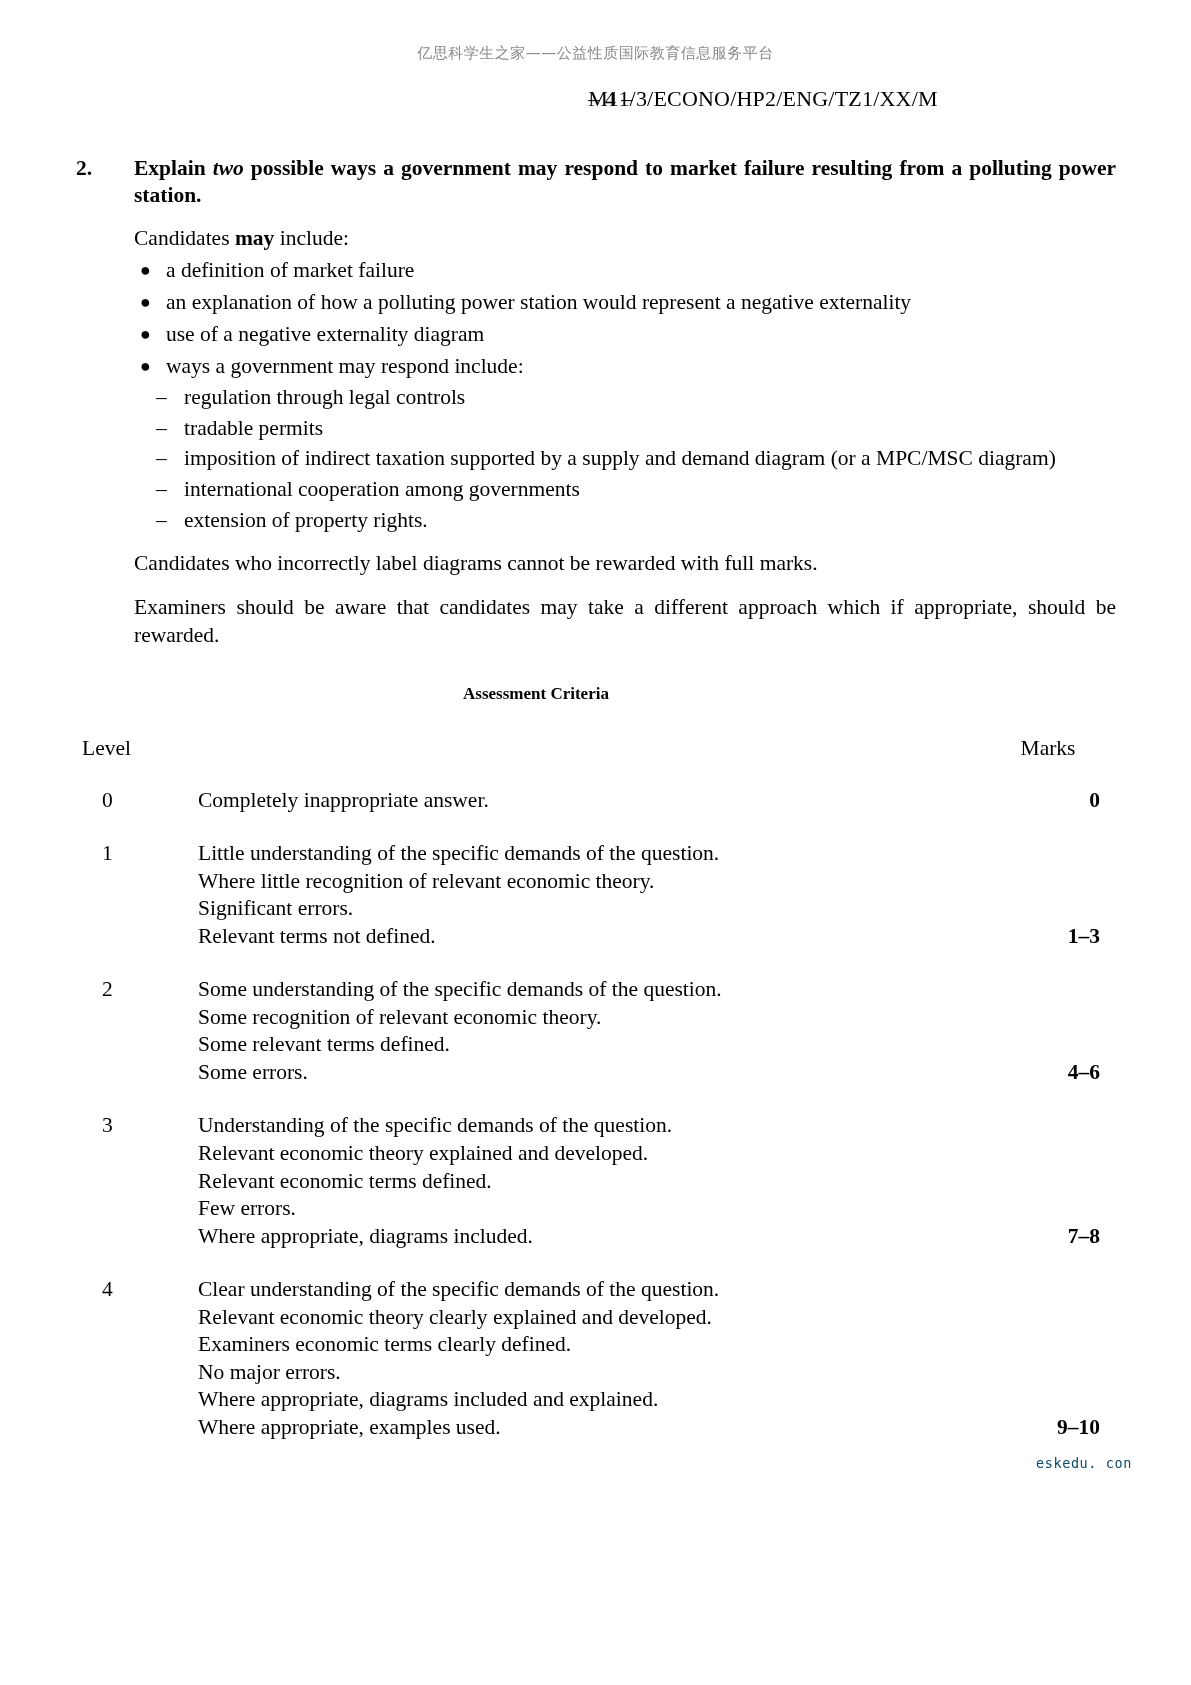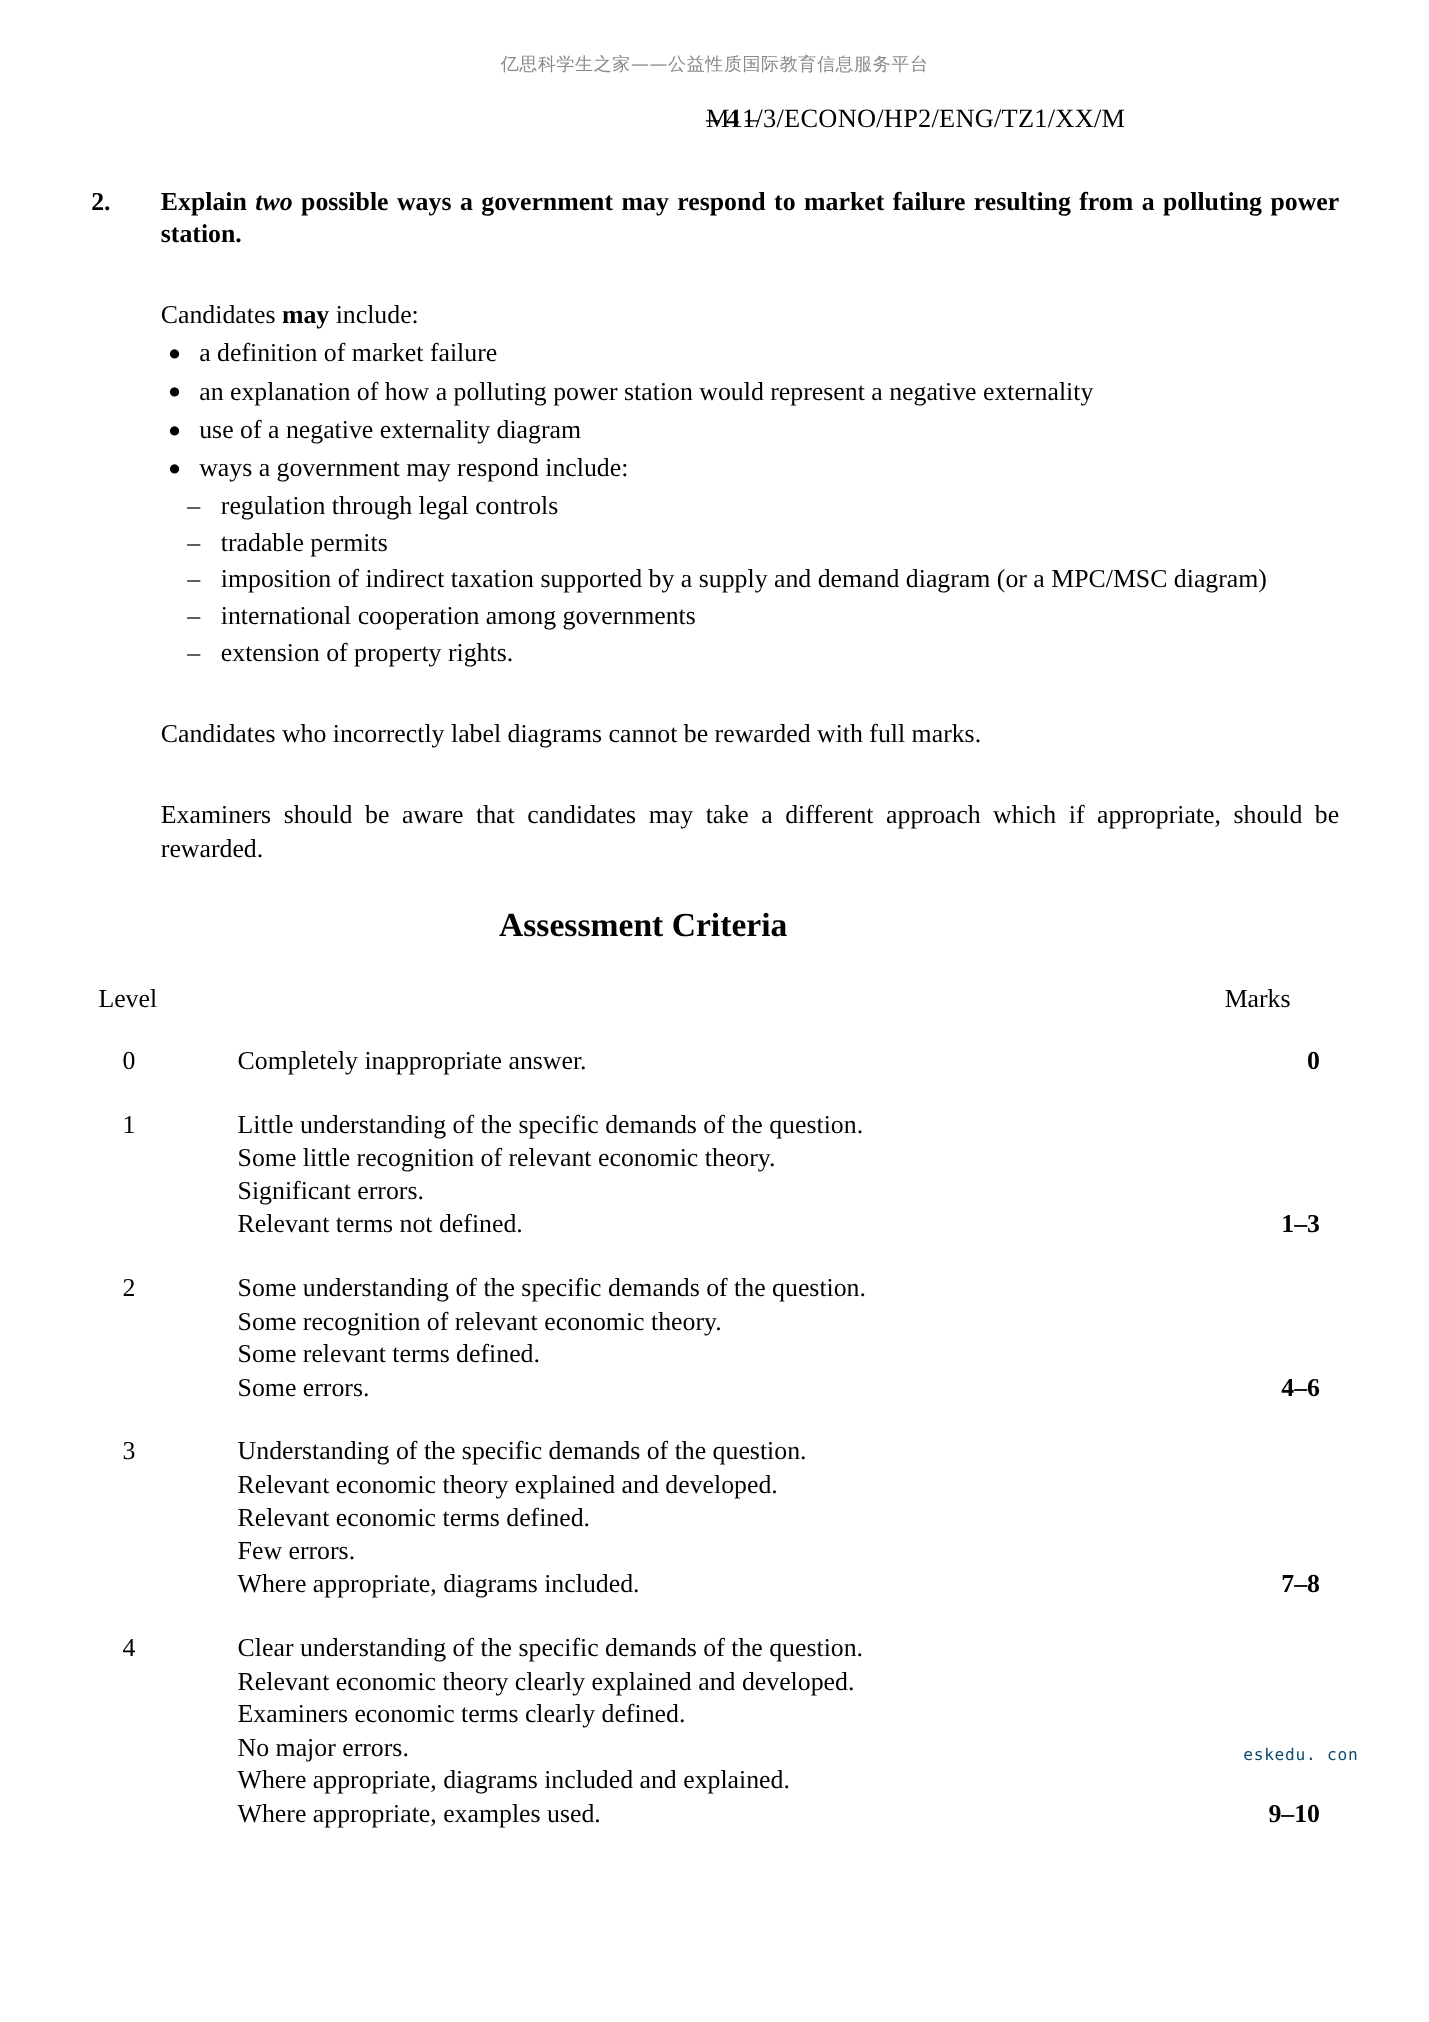--- a/index.html
+++ b/index.html
@@ -84,21 +84,21 @@
   }
   .q-text em {
     font-style: italic;
   }
   .body-block {
     margin-left: 58px;
     font-size: 21.5px;
     line-height: 1.3;
   }
   .para {
-    margin-top: 40px;
+    margin-top: 16px;
     text-align: justify;
     text-justify: inter-word;
   }
   .para.nojust {
     text-align: left;
   }
   .bullets {
     margin: 4px 0 0 0;
     padding: 0;
     list-style: none;
@@ -141,21 +141,21 @@
   .sub-text {
     flex: 1 1 auto;
     text-align: justify;
     text-justify: inter-word;
     max-width: 893px;
   }
   .criteria-title {
     margin-top: 34px;
     text-align: center;
     font-weight: bold;
-    font-size: 28px;
+    font-size: 17px;
     padding-right: 120px;
   }
   .table-head {
     margin-top: 32px;
     display: flex;
     font-size: 21.5px;
     gap: 36px;
   }
   .th-level {
     flex: 0 0 100px;
@@ -277,21 +277,21 @@
       <div class="crit-desc">
         <div>Completely inappropriate answer.</div>
       </div>
       <div class="crit-marks">0</div>
     </div>
 
     <div class="crit-row">
       <div class="crit-level">1</div>
       <div class="crit-desc">
         <div>Little understanding of the specific demands of the question.</div>
-        <div>Some little recognition of relevant economic theory.</div>
+        <div>Where little recognition of relevant economic theory.</div>
         <div>Significant errors.</div>
         <div>Relevant terms not defined.</div>
       </div>
       <div class="crit-marks">1–3</div>
     </div>
 
     <div class="crit-row">
       <div class="crit-level">2</div>
       <div class="crit-desc">
         <div>Some understanding of the specific demands of the question.</div>

